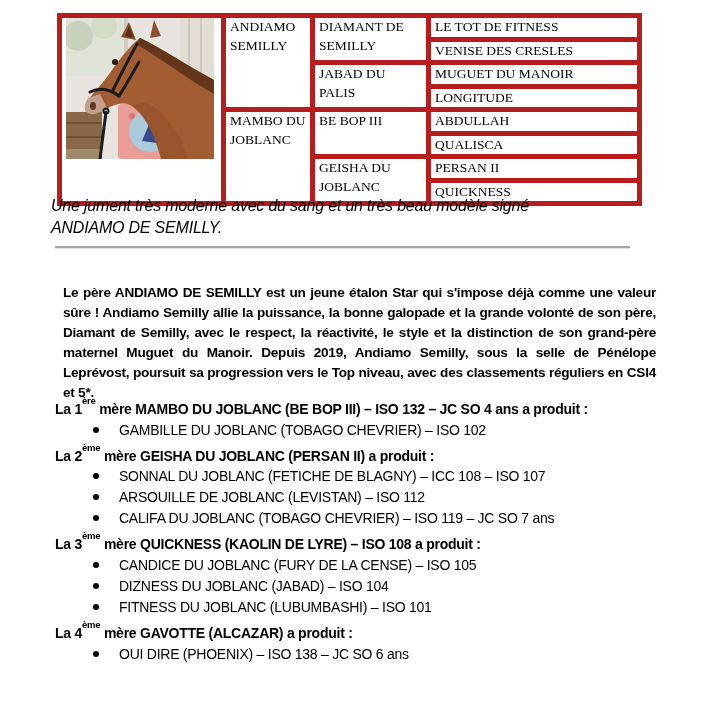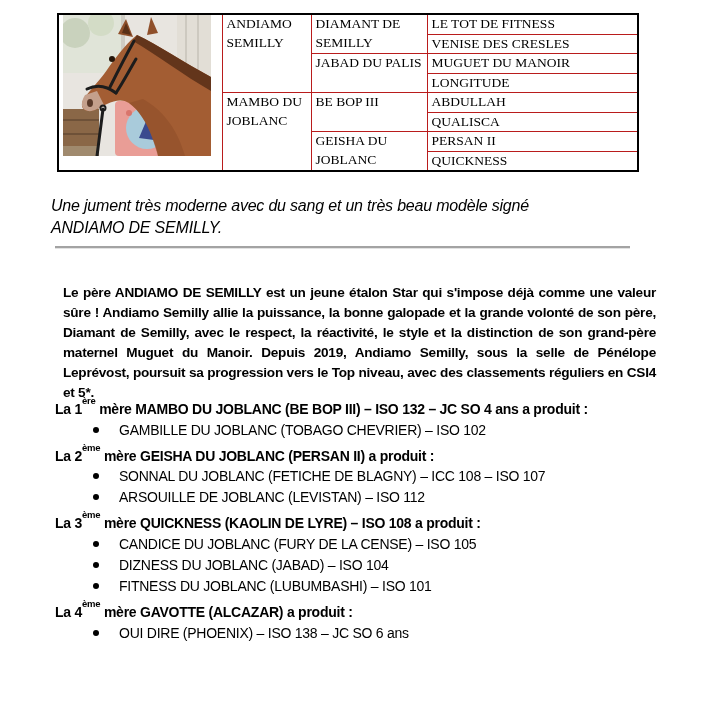--- a/index.html
+++ b/index.html
@@ -2,21 +2,21 @@
 <html><head>
 <meta charset="utf-8">
 <style>
   html,body{margin:0;padding:0;background:#ffffff;}
   .page{position:relative;width:704px;height:710px;background:#ffffff;color:#000;
         font-family:"Liberation Sans",sans-serif;overflow:hidden;}
 
   
   table.pedigree{position:absolute;left:57px;top:13px;border-collapse:collapse;
                  table-layout:fixed;border:2px solid #000;}
-  table.pedigree td{border:1px solid #b91c1c;vertical-align:top;padding:0 4px;
+  table.pedigree td{border:5px solid #b91c1c;vertical-align:top;padding:0 4px;
                     font-family:"Liberation Serif",serif;font-size:13.5px;line-height:18.5px;
                     overflow:hidden;}
   table.pedigree tr{height:19px;}
   td.photo-cell{padding:2px 5px 4px 5px;vertical-align:top;}
   td.photo-cell svg{display:block;}
 
   
   .caption{position:absolute;left:51px;top:195px;width:600px;text-align:left;
            font-style:italic;font-size:16px;line-height:22px;letter-spacing:-0.2px;}
 
@@ -145,20 +145,24 @@
     <div class="section">
       <div class="heading"><span>La 2</span><sup>ème</sup><span> mère GEISHA DU JOBLANC (PERSAN II) a produit :</span></div>
       <div class="item">
           <span class="bullet"></span>
           <span>SONNAL DU JOBLANC (FETICHE DE BLAGNY) – ICC 108 – ISO 107</span>
         </div>
       <div class="item">
           <span class="bullet"></span>
           <span>ARSOUILLE DE JOBLANC (LEVISTAN) – ISO 112</span>
         </div>
+      <div class="item">
+          <span class="bullet"></span>
+          <span>CALIFA DU JOBLANC (TOBAGO CHEVRIER) – ISO 119 – JC SO 7 ans</span>
+        </div>
     </div>
 
     <div class="section">
       <div class="heading"><span>La 3</span><sup>ème</sup><span> mère QUICKNESS (KAOLIN DE LYRE) – ISO 108 a produit :</span></div>
       <div class="item">
           <span class="bullet"></span>
           <span>CANDICE DU JOBLANC (FURY DE LA CENSE) – ISO 105</span>
         </div>
       <div class="item">
           <span class="bullet"></span>

